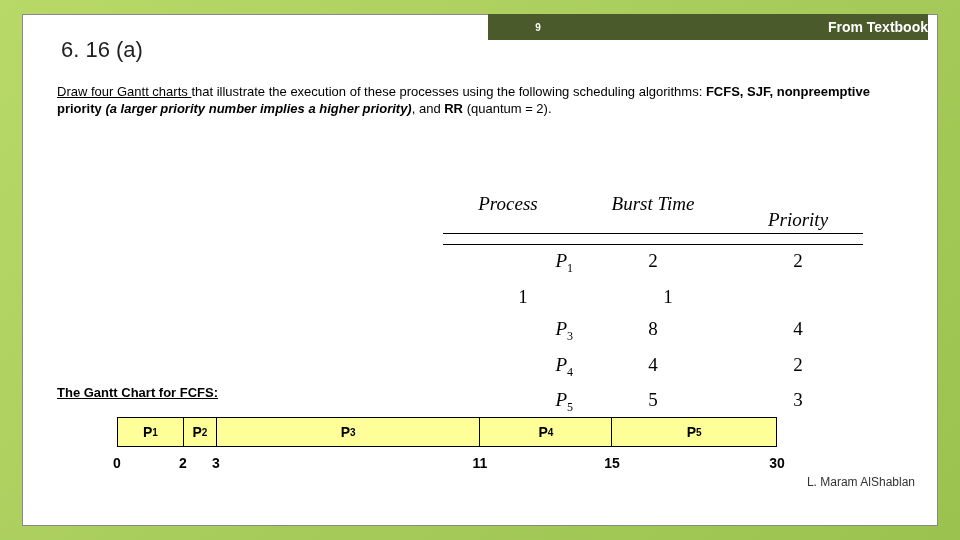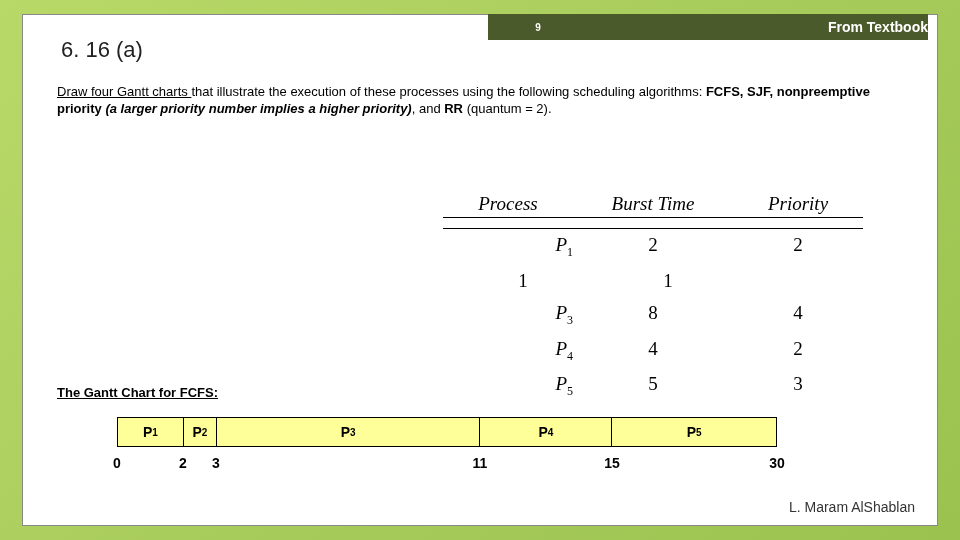--- a/index.html
+++ b/index.html
@@ -58,21 +58,21 @@
   .ptable .hdr {
     display: flex; gap: 0; font-style: italic;
   }
   .ptable .hdr > div {
     text-align: center;
     border-bottom: 1.5px solid #000;
     padding: 0 0 2px 0;
   }
   .ptable .hdr .c1 { width: 130px; }
   .ptable .hdr .c2 { width: 160px; }
-  .ptable .hdr .c3 { width: 130px; }
+  .ptable .hdr .c3 { width: 130px; margin-top: 16px; }
   .ptable .sep {
     height: 6px;
   }
   .ptable .rows {
     border-top: 1.5px solid #000;
     margin-top: 4px;
   }
   .ptable .row {
     display: flex;
     padding: 5px 0;
@@ -114,22 +114,22 @@
   .ticks {
     position: relative;
     height: 20px;
     margin-top: 8px;
     font-size: 14px;
     font-weight: bold;
   }
   .ticks span { position: absolute; top: 0; transform: translateX(-50%); }
   .credit {
     position: absolute;
-    bottom: 10px; right: 22px;
-    font-size: 14px;
+    bottom: 36px; right: 22px;
+    font-size: 12px;
     color: #333;
   }
 </style>
 </head>
 <body>
 
 <div class="inner-frame">
 
   <div class="header-box">
     <div class="pgnum">9</div>

